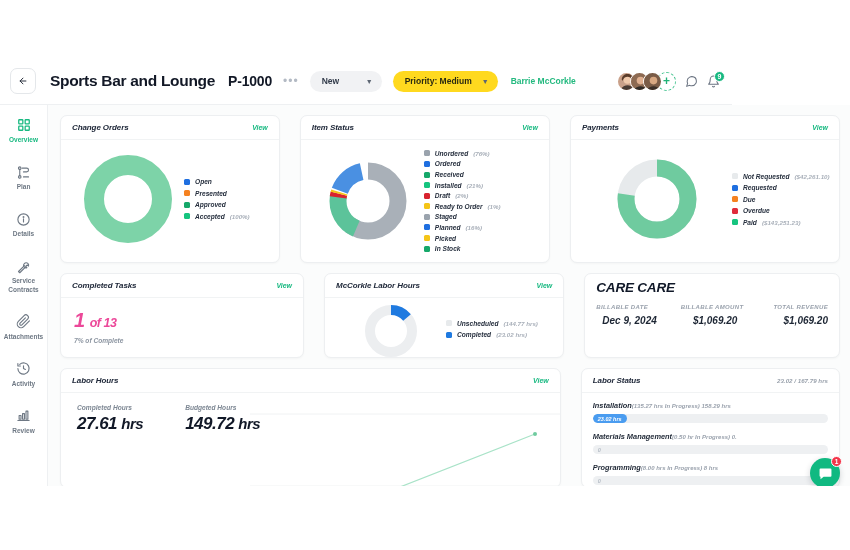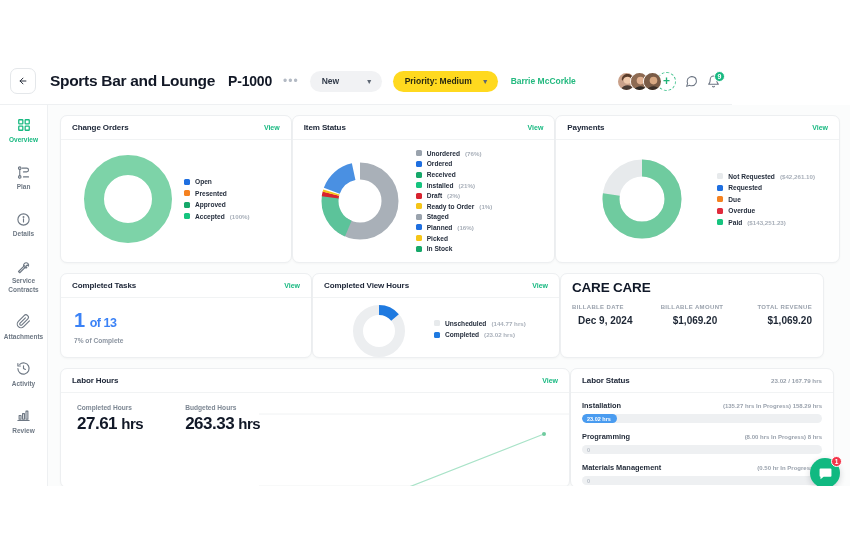--- a/index.html
+++ b/index.html
@@ -89,21 +89,21 @@
   }
   .rail-item .lbl { font-size: 6.5px; font-weight: 600; text-align: center; line-height: 1.25; }
   .rail-item.active { color: #18b981; }
   .rail-ico { width: 16px; height: 16px; display: flex; align-items: center; justify-content: center; }
 
   
   .content {
     position: absolute; left: 48px; top: 47px; right: 0; bottom: 0;
     background: #fbfcfc; padding: 10px 10px 0 12px; overflow: hidden;
   }
-  .row { display: flex; gap: 0; margin-bottom: 10px; }
+  .row { display: flex; gap: 20px; margin-bottom: 10px; font-style: italic; }
   .card {
     background: #fff; border: 1px solid #edeff1; border-radius: 7px;
     box-shadow: 0 1px 2px rgba(16,24,40,0.03);
     overflow: hidden;
   }
   .card-head {
     height: 24px; display: flex; align-items: center; justify-content: space-between;
     padding: 0 11px; border-bottom: 1px solid #f1f3f4;
   }
   .card-title { font-size: 8px; font-weight: 700; color: #20293a; letter-spacing: -0.1px; }
@@ -113,21 +113,21 @@
   
   .donut-row { display: flex; align-items: center; }
   .donut { flex: none; }
   .legend { display: flex; flex-direction: column; gap: 4.5px; }
   .leg-item { display: flex; align-items: center; gap: 5px; }
   .swatch { width: 6px; height: 6px; border-radius: 1.5px; flex: none; }
   .leg-label { font-size: 6.6px; font-weight: 700; color: #252e3d; white-space: nowrap; }
   .leg-val { font-size: 6.2px; font-weight: 600; color: #a8afb9; white-space: nowrap; }
 
   
-  .big-stat { font-size: 20px; font-weight: 700; color: #3b82f6; letter-spacing: -0.5px; }
+  .big-stat { font-size: 20px; font-weight: 700; color: #ec4899; letter-spacing: -0.5px; }
   .big-stat .sub { font-size: 12.5px; }
   .stat-caption { font-size: 6.6px; font-weight: 600; color: #8c95a1; margin-top: 5px; }
 
   
   .sc-name { font-size: 13.5px; font-weight: 700; color: #101828; letter-spacing: -0.2px; }
   .sc-cols { display: flex; margin-top: 9px; }
   .sc-col { flex: 1; }
   .sc-col.r { text-align: right; }
   .sc-k { font-size: 6px; font-weight: 600; color: #9aa2ad; letter-spacing: 0.35px; }
   .sc-v { font-size: 10px; font-weight: 700; color: #1d2634; margin-top: 5px; }
@@ -137,21 +137,21 @@
   
   .lh-stats { display: flex; gap: 42px; }
   .lh-k { font-size: 6.6px; font-weight: 600; color: #7d8793; }
   .lh-v { font-size: 17px; font-weight: 700; color: #111827; letter-spacing: -0.5px; margin-top: 3px; }
   .lh-v .u { font-size: 15px; font-weight: 600; }
   .lh-chart { position: absolute; right: 0; bottom: 0; width: 310px; height: 95px; }
 
   
   .ls-badge { font-size: 6.2px; font-weight: 600; color: #98a0ab; }
   .ls-row { margin-bottom: 9px; }
-  .ls-top { display: flex; align-items: baseline; justify-content: space-between; }
+  .ls-top { display: flex; align-items: baseline; }
   .ls-name { font-size: 7.4px; font-weight: 700; color: #1f2836; }
   .ls-meta { font-size: 6px; font-weight: 600; color: #9aa2ad; }
   .ls-bar {
     position: relative; height: 9px; border-radius: 4.5px; background: #eef0f2;
     margin-top: 4px; overflow: hidden;
   }
   .ls-fill {
     position: absolute; left: 0; top: 0; bottom: 0; background: #4a9cf0;
     border-radius: 4.5px; display: flex; align-items: center; padding-left: 5px;
   }
@@ -491,21 +491,21 @@
           <div class="big-stat">
             <span>1</span>
             <span class="sub">of 13</span>
           </div>
           <div class="stat-caption">7% of Complete</div>
         </div>
       </div>
 
       <div class="card" style="width:248px;height:85px">
         <div class="card-head">
-          <span class="card-title">Completed View Hours</span>
+          <span class="card-title">McCorkle Labor Hours</span>
           <span class="card-view">View</span>
         </div>
         <div class="card-body" style="padding:3px 11px">
           <div class="donut-row">
             <svg class="donut" width="110" height="56" viewBox="0 0 110 56">
               <g transform="translate(55,30)">
                 <circle r="21" fill="none" stroke="#eceef0" stroke-width="10"></circle>
                 <circle r="21" fill="none" stroke="#1f7ae0" stroke-width="10" stroke-dasharray="18.1 113.8" transform="rotate(-90)"></circle>
               </g>
             </svg>
@@ -560,21 +560,21 @@
           <circle cx="285" cy="42" r="2" fill="#6fcb9f"></circle>
         </svg>
         <div class="card-body" style="padding:11px 16px;position:relative;z-index:2">
           <div class="lh-stats">
             <div>
               <div class="lh-k">Completed Hours</div>
               <div class="lh-v"><span>27.61</span> <span class="u">hrs</span></div>
             </div>
             <div>
               <div class="lh-k">Budgeted Hours</div>
-              <div class="lh-v"><span>263.33</span> <span class="u">hrs</span></div>
+              <div class="lh-v"><span>149.72</span> <span class="u">hrs</span></div>
             </div>
           </div>
         </div>
       </div>
 
       <div class="card" style="width:264px;height:120px">
         <div class="card-head">
           <span class="card-title">Labor Status</span>
           <span class="ls-badge">23.02 / 167.79 hrs</span>
         </div>
@@ -587,32 +587,32 @@
             </div>
             <div class="ls-bar">
               <div class="ls-fill" style="width:14.5%">
                 <span class="ls-fill-txt">23.02 hrs</span>
               </div>
             </div>
           </div>
 
           <div class="ls-row">
             <div class="ls-top">
+              <span class="ls-name">Materials Management</span>
+              <span class="ls-meta">(0.50 hr In Progress) 0.</span>
+            </div>
+            <div class="ls-bar">
+              <span class="ls-zero">0</span>
+            </div>
+          </div>
+
+          <div class="ls-row">
+            <div class="ls-top">
               <span class="ls-name">Programming</span>
               <span class="ls-meta">(8.00 hrs In Progress) 8 hrs</span>
-            </div>
-            <div class="ls-bar">
-              <span class="ls-zero">0</span>
-            </div>
-          </div>
-
-          <div class="ls-row">
-            <div class="ls-top">
-              <span class="ls-name">Materials Management</span>
-              <span class="ls-meta">(0.50 hr In Progress) 0.</span>
             </div>
             <div class="ls-bar">
               <span class="ls-zero">0</span>
             </div>
           </div>
 
         </div>
       </div>
     </div>
   </div>

